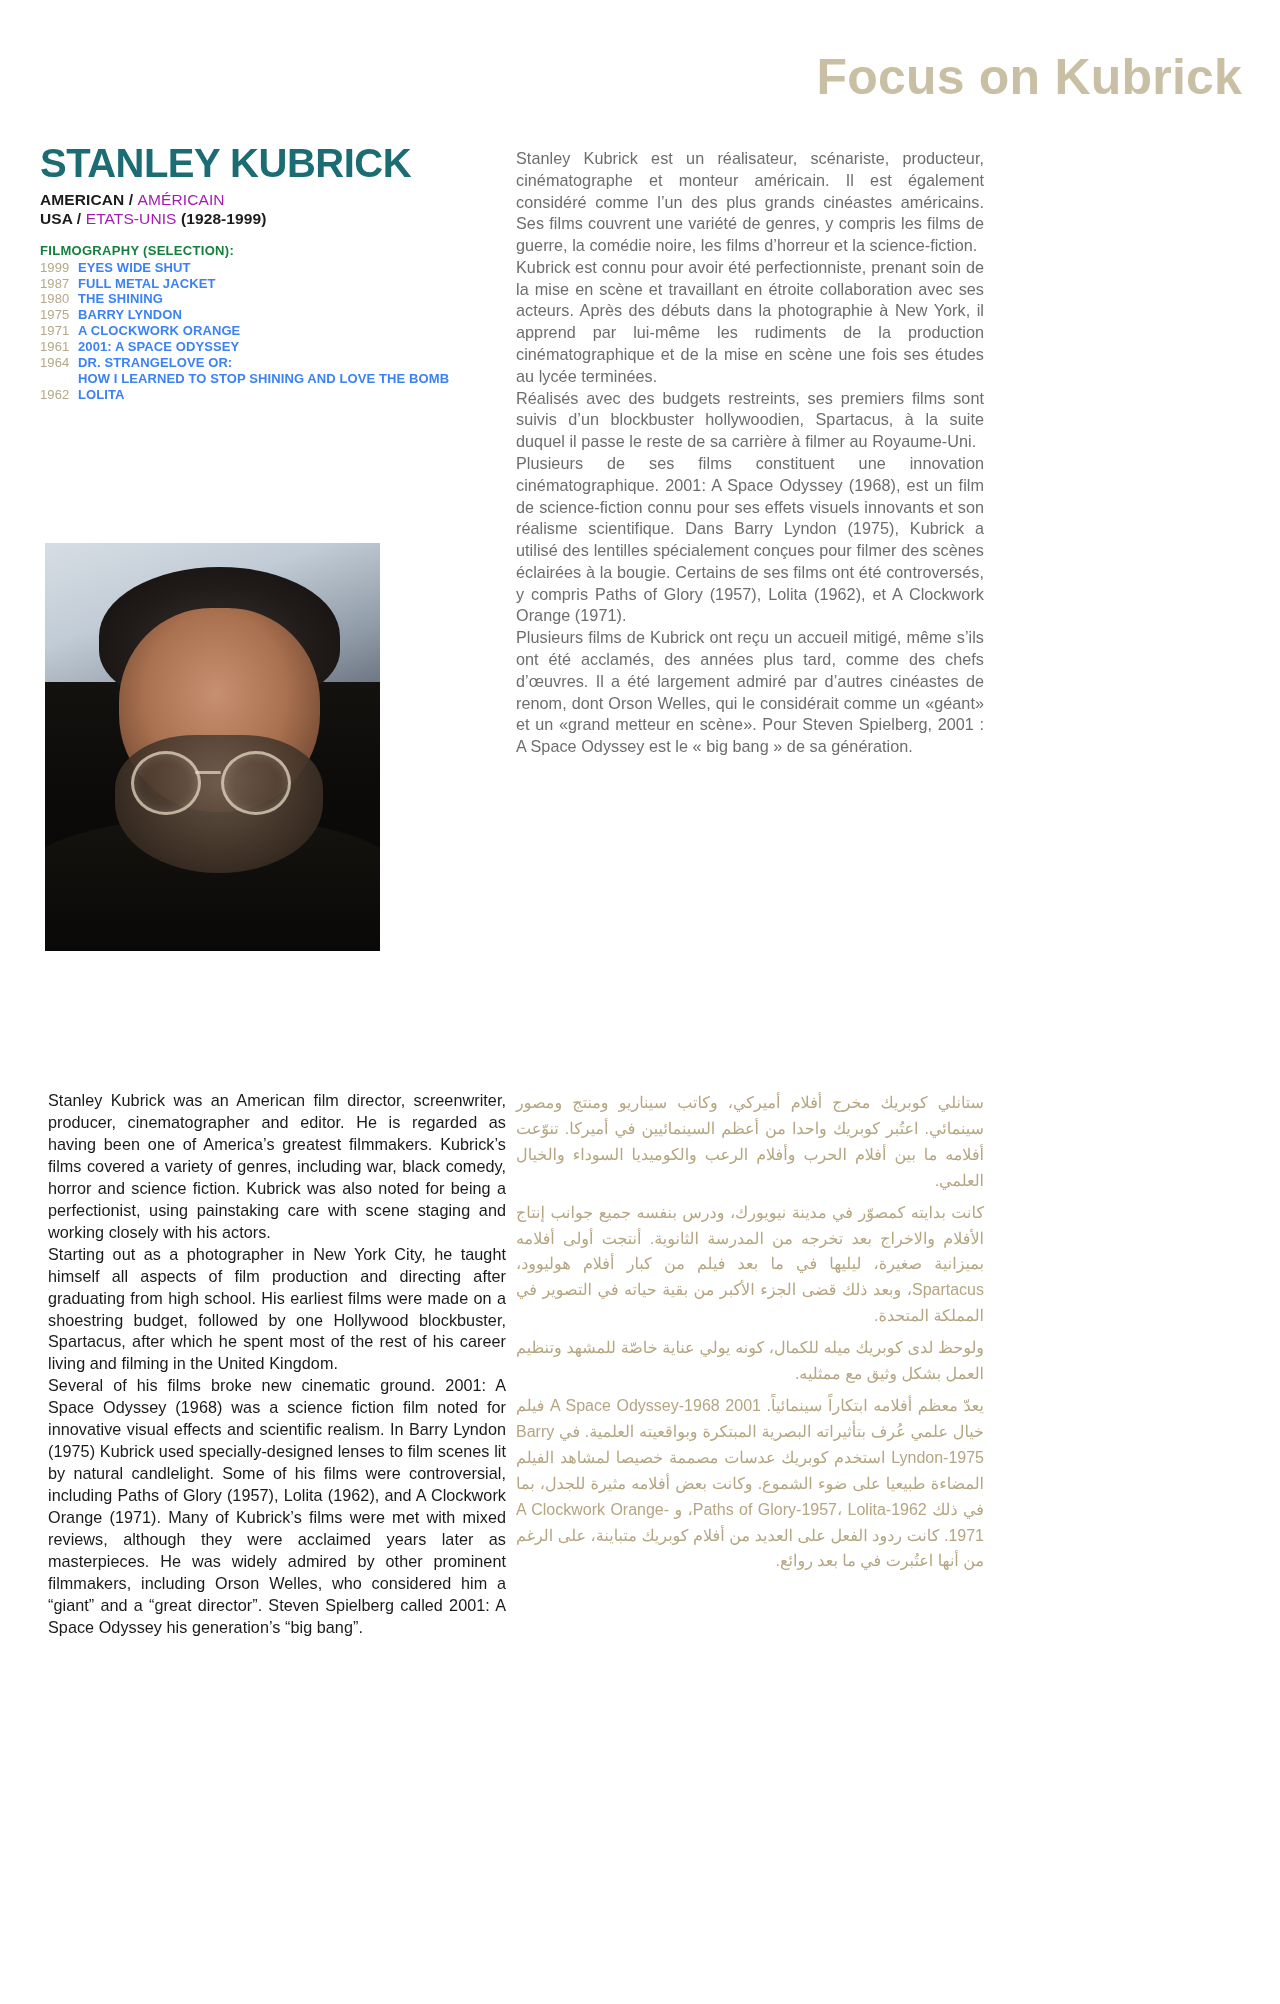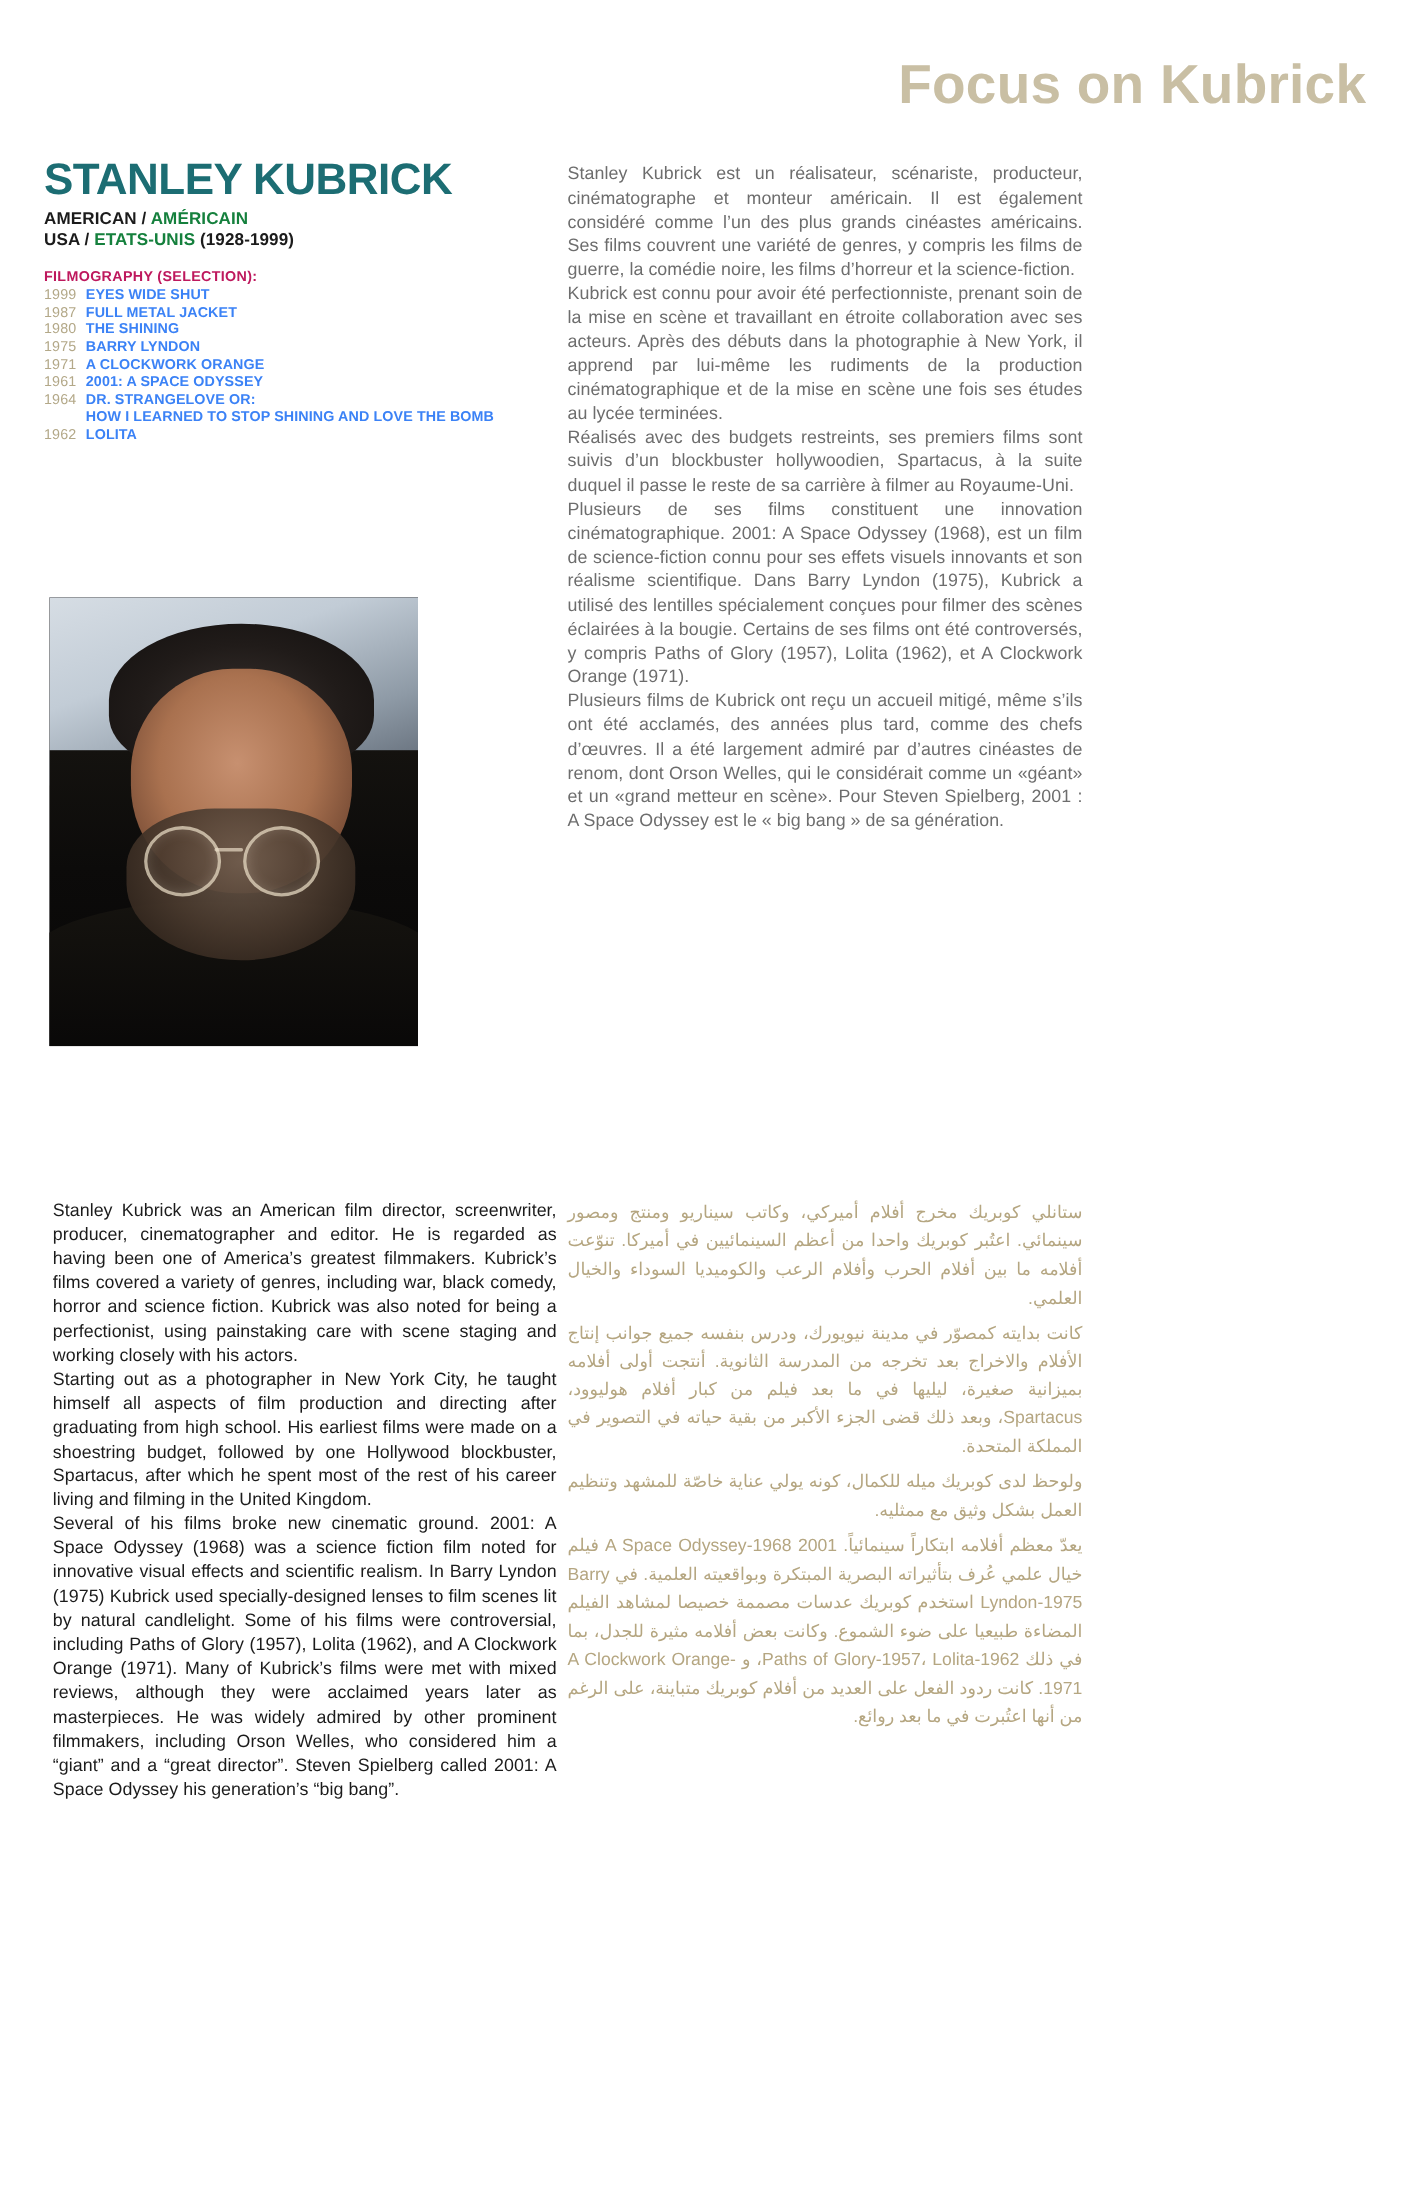--- a/index.html
+++ b/index.html
@@ -52,30 +52,30 @@
     font-family: "Liberation Sans", sans-serif;
   }
   .nationality-line {
     font-size: 15.5px;
     font-weight: bold;
     color: #1b1b1b;
     line-height: 1.25;
     letter-spacing: 0.1px;
   }
   .nationality-line .fr {
-    color: #15803d;
-    font-weight: bold;
+    color: #a21caf;
+    font-weight: normal;
   }
   .filmography {
     margin-top: 14px;
   }
   .filmo-heading {
     font-size: 13px;
     font-weight: bold;
-    color: #be185d;
+    color: #15803d;
     letter-spacing: 0.3px;
     margin-bottom: 2px;
   }
   .filmo-row {
     display: flex;
     font-size: 13px;
     line-height: 1.22;
     letter-spacing: 0.1px;
   }
   .filmo-year {

